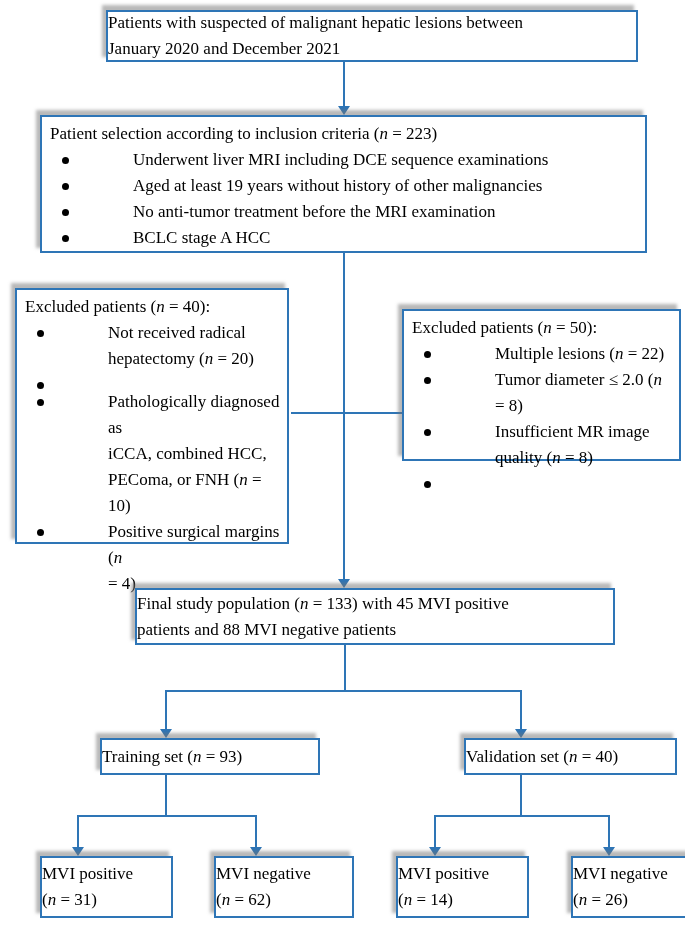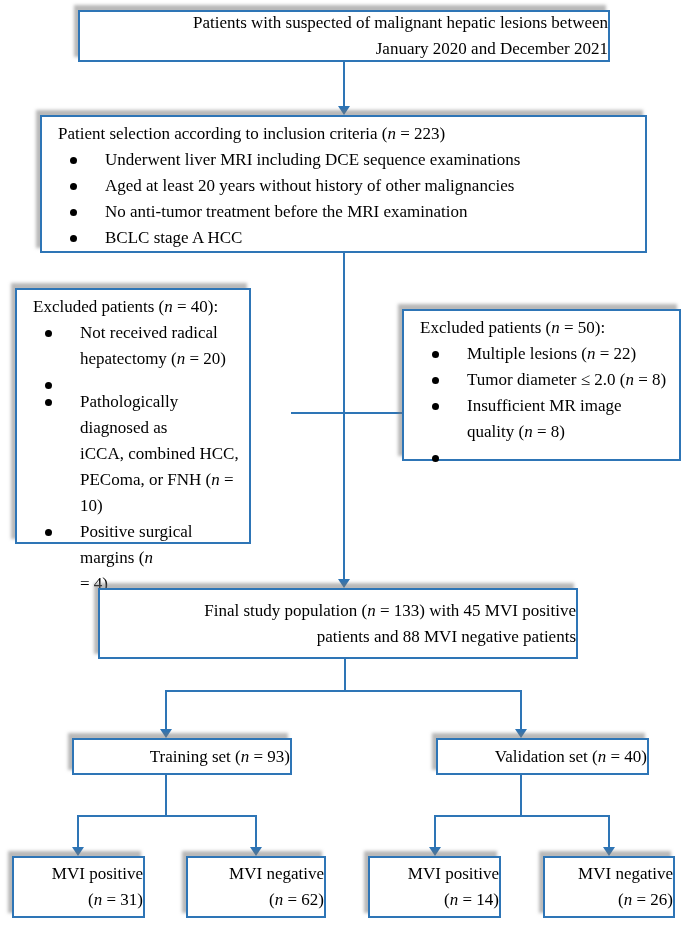--- a/index.html
+++ b/index.html
@@ -7,25 +7,25 @@
   body { margin:0; background:#fff; }
   .canvas {
     position:relative; width:685px; height:927px; background:var(--background);
     font-family:"Liberation Serif","DejaVu Serif",serif; color:var(--text);
     font-size:17px; overflow:hidden;
   }
   .box {
     position:absolute; background:#fff; border:2px solid var(--accent);
     box-shadow:-4px -5px 3px rgba(115,115,115,0.5);
   }
-  .center-box { display:flex; align-items:center; justify-content:center; text-align:right; }
+  .center-box { display:flex; align-items:center; justify-content:center; text-align:left;margin-left:28px; }
   .box-text { white-space:pre-line; line-height:26px; width:100%; }
-  .list-box { padding:4px 4px 2px 16px; line-height:26px; }
+  .list-box { padding:4px 4px 2px 8px; line-height:26px; }
   .list-title { white-space:pre-line; }
-  .bullet { display:flex; align-items:flex-start; }
+  .bullet { display:flex; align-items:flex-start;gap:36px; }
   .dot { flex:0 0 7px; width:7px; height:7px; border-radius:50%; background:#000; margin:10px 0 0 12px; }
   .btext { margin-left:28px; white-space:pre-line; flex:1; }
   .vline { position:absolute; width:2px; background:var(--accent); }
   .hline { position:absolute; height:2px; background:var(--accent); }
   .arrow-down {
     position:absolute; width:0; height:0;
     border-left:6px solid transparent; border-right:6px solid transparent;
     border-top:9px solid var(--accent);
   }
 </style>
@@ -69,33 +69,33 @@
   </div>
 
   <div class="box list-box" style="left:40px; top:115px; width:607px; height:138px">
     <div class="list-title">Patient selection according to inclusion criteria (<i>n</i> = 223)</div>
     <div class="bullet">
       <span class="dot"></span>
       <div class="btext">Underwent liver MRI including DCE sequence examinations</div>
     </div>
     <div class="bullet">
       <span class="dot"></span>
-      <div class="btext">Aged at least 20 years without history of other malignancies</div>
+      <div class="btext">Aged at least 19 years without history of other malignancies</div>
     </div>
     <div class="bullet">
       <span class="dot"></span>
       <div class="btext">No anti-tumor treatment before the MRI examination</div>
     </div>
     <div class="bullet">
       <span class="dot"></span>
       <div class="btext">BCLC stage A HCC</div>
     </div>
   </div>
 
-  <div class="box list-box" style="left:15px; top:288px; width:236px; height:256px">
+  <div class="box list-box" style="left:15px; top:288px; width:274px; height:256px">
     <div class="list-title">Excluded patients (<i>n</i> = 40):</div>
     <div class="bullet">
       <span class="dot"></span>
       <div class="btext">Not received radical
 hepatectomy (<i>n</i> = 20)</div>
     </div>
     <div class="bullet">
       <span class="dot"></span>
     </div>
     <div class="bullet">
@@ -124,21 +124,21 @@
     <div class="bullet">
       <span class="dot"></span>
       <div class="btext">Insufficient MR image
 quality (<i>n</i> = 8)</div>
     </div>
     <div class="bullet">
       <span class="dot"></span>
     </div>
   </div>
 
-  <div class="box center-box" style="left:98px; top:588px; width:480px; height:71px">
+  <div class="box center-box" style="left:107px; top:588px; width:480px; height:57px">
     <div class="box-text">Final study population (<i>n</i> = 133) with 45 MVI positive
 patients and 88 MVI negative patients</div>
   </div>
 
   <div class="box center-box" style="left:72px; top:738px; width:220px; height:37px">
     <div class="box-text">Training set (<i>n</i> = 93)</div>
   </div>
 
   <div class="box center-box" style="left:436px; top:738px; width:213px; height:37px">
     <div class="box-text">Validation set (<i>n</i> = 40)</div>

